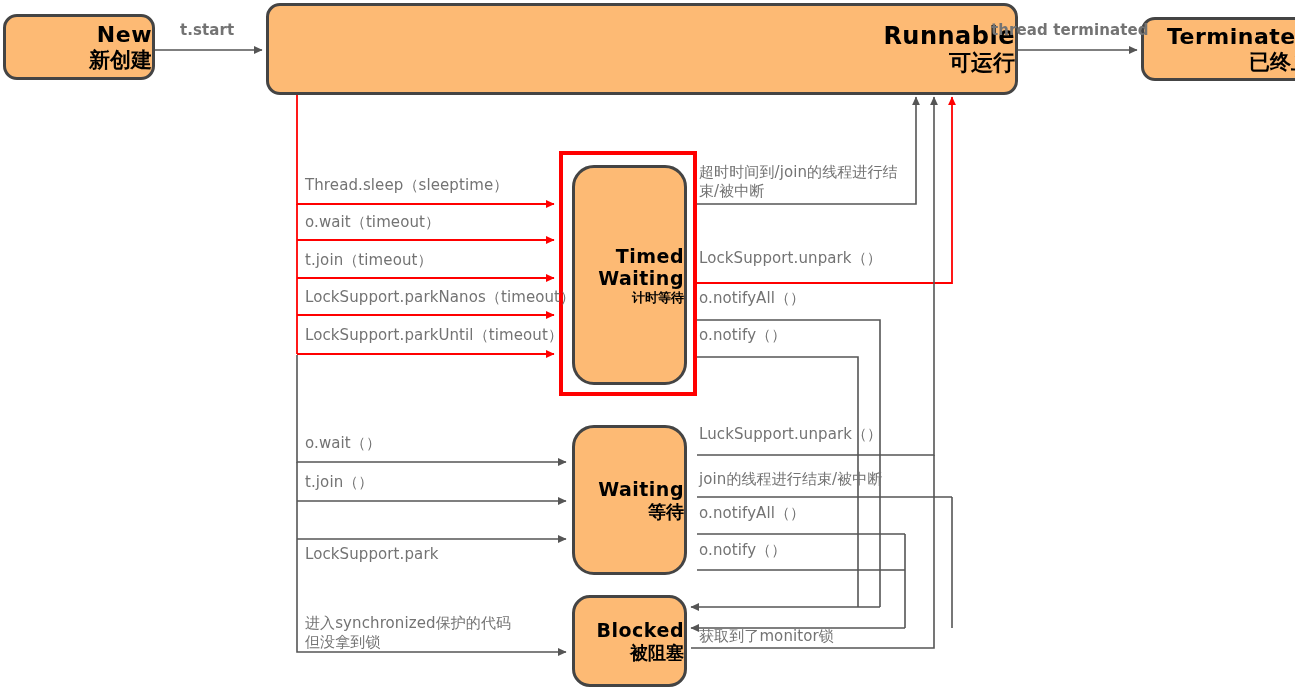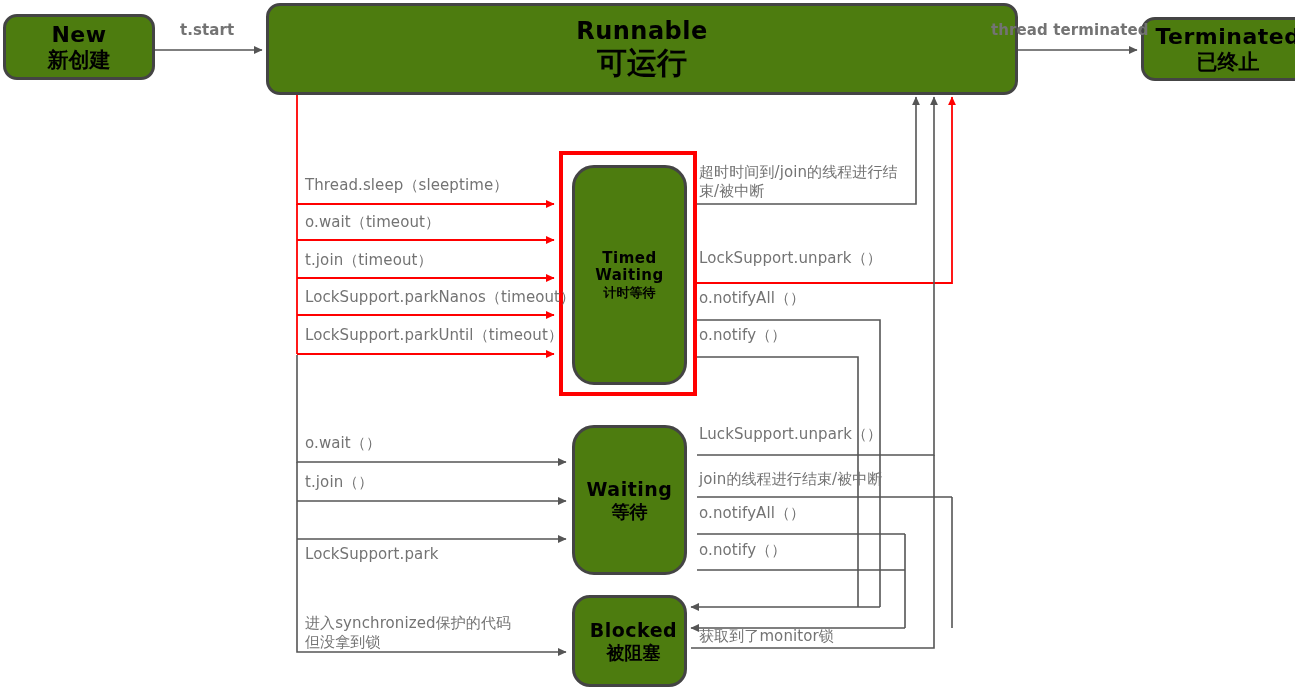--- a/index.html
+++ b/index.html
@@ -3,43 +3,43 @@
 <meta charset="utf-8">
 <title>Java Thread State Diagram</title>
 <style>
   html,body{margin:0;padding:0;background:#ffffff;}
   body{width:1295px;height:688px;overflow:hidden;
        font-family:"DejaVu Sans","Liberation Sans",sans-serif;}
   #stage{position:relative;width:1295px;height:688px;}
   svg.layer{position:absolute;left:0;top:0;width:1295px;height:688px;}
 
   .nodebox{position:absolute;box-sizing:border-box;
-           border:3px solid #444444;border-radius:14px;background:#4d7c0f;
-           display:flex;flex-direction:column;align-items:center;justify-content:center;
+           border:3px solid #444444;border-radius:14px;background:#fdba74;
+           display:flex;flex-direction:column;align-items:flex-end;justify-content:center;
            text-align:center;line-height:1.18;}
   .nodebox .en{font-weight:bold;letter-spacing:.5px;}
   .nodebox .zh{font-weight:bold;}
 
   #node-new{left:3px;top:14px;width:152px;height:66px;}
   #node-new .en{font-size:22px;}
   #node-new .zh{font-size:21px;}
 
   #node-runnable{left:266px;top:3px;width:752px;height:92px;}
   #node-runnable .en{font-size:24px;}
-  #node-runnable .zh{font-size:30px;}
+  #node-runnable .zh{font-size:22px;}
 
   #node-terminated{left:1141px;top:17px;width:174px;height:64px;}
   #node-terminated .en{font-size:22px;}
   #node-terminated .zh{font-size:21px;}
 
   #redframe{position:absolute;left:559px;top:151px;width:138px;height:245px;
             box-sizing:border-box;border:4px solid #ff0000;background:transparent;}
 
   #node-timed{left:572px;top:165px;width:115px;height:220px;border-radius:22px;}
-  #node-timed .en{font-size:15px;}
+  #node-timed .en{font-size:19px;}
   #node-timed .zh{font-size:13px;}
 
   #node-waiting{left:572px;top:425px;width:115px;height:150px;border-radius:22px;}
   #node-waiting .en{font-size:19px;}
   #node-waiting .zh{font-size:18px;}
 
   #node-blocked{left:572px;top:595px;width:115px;height:92px;border-radius:18px;padding-left:8px;}
   #node-blocked .en{font-size:19px;}
   #node-blocked .zh{font-size:18px;}
 

